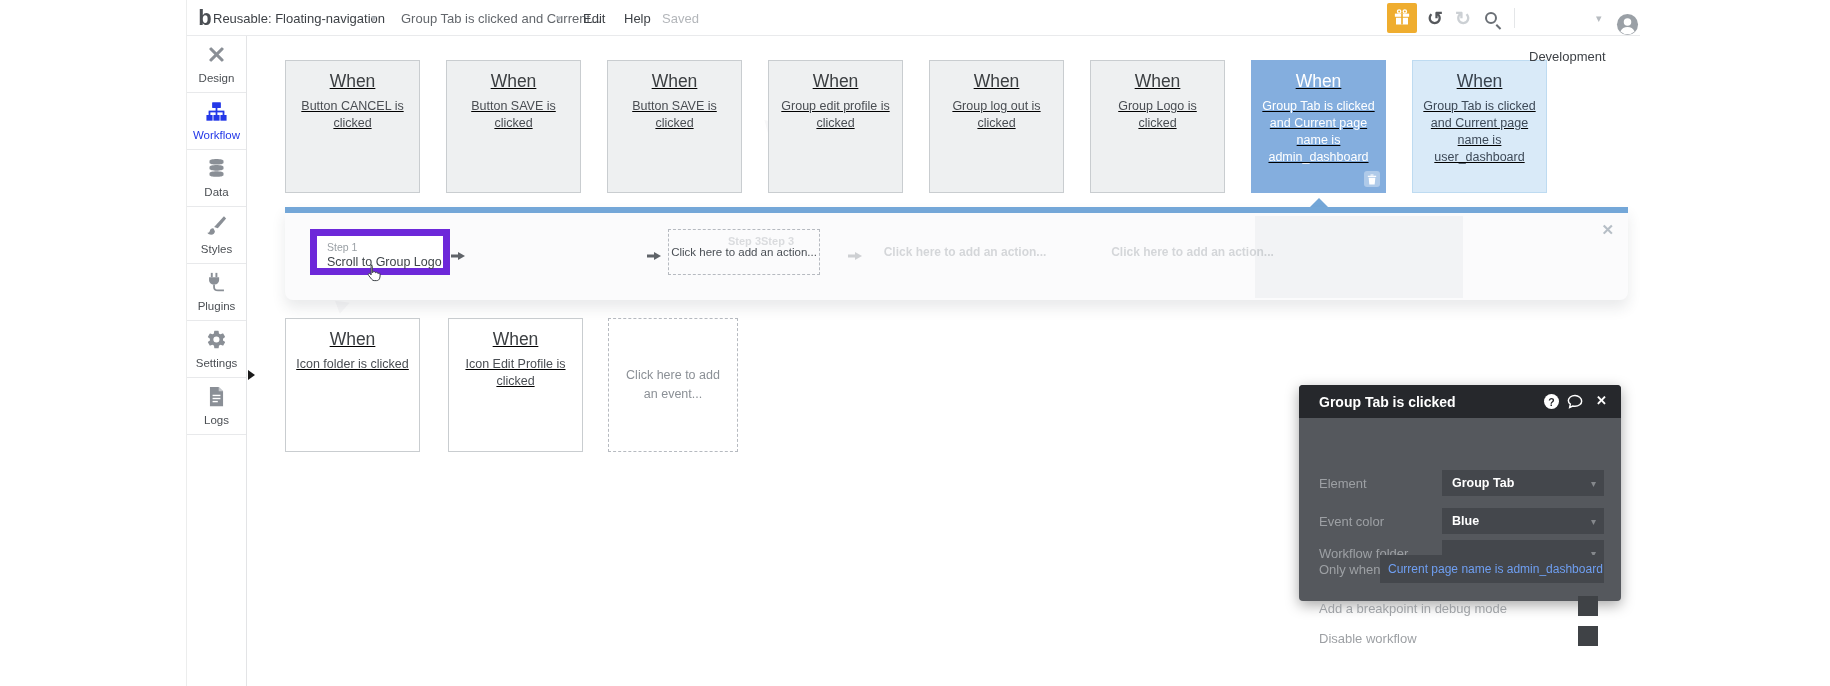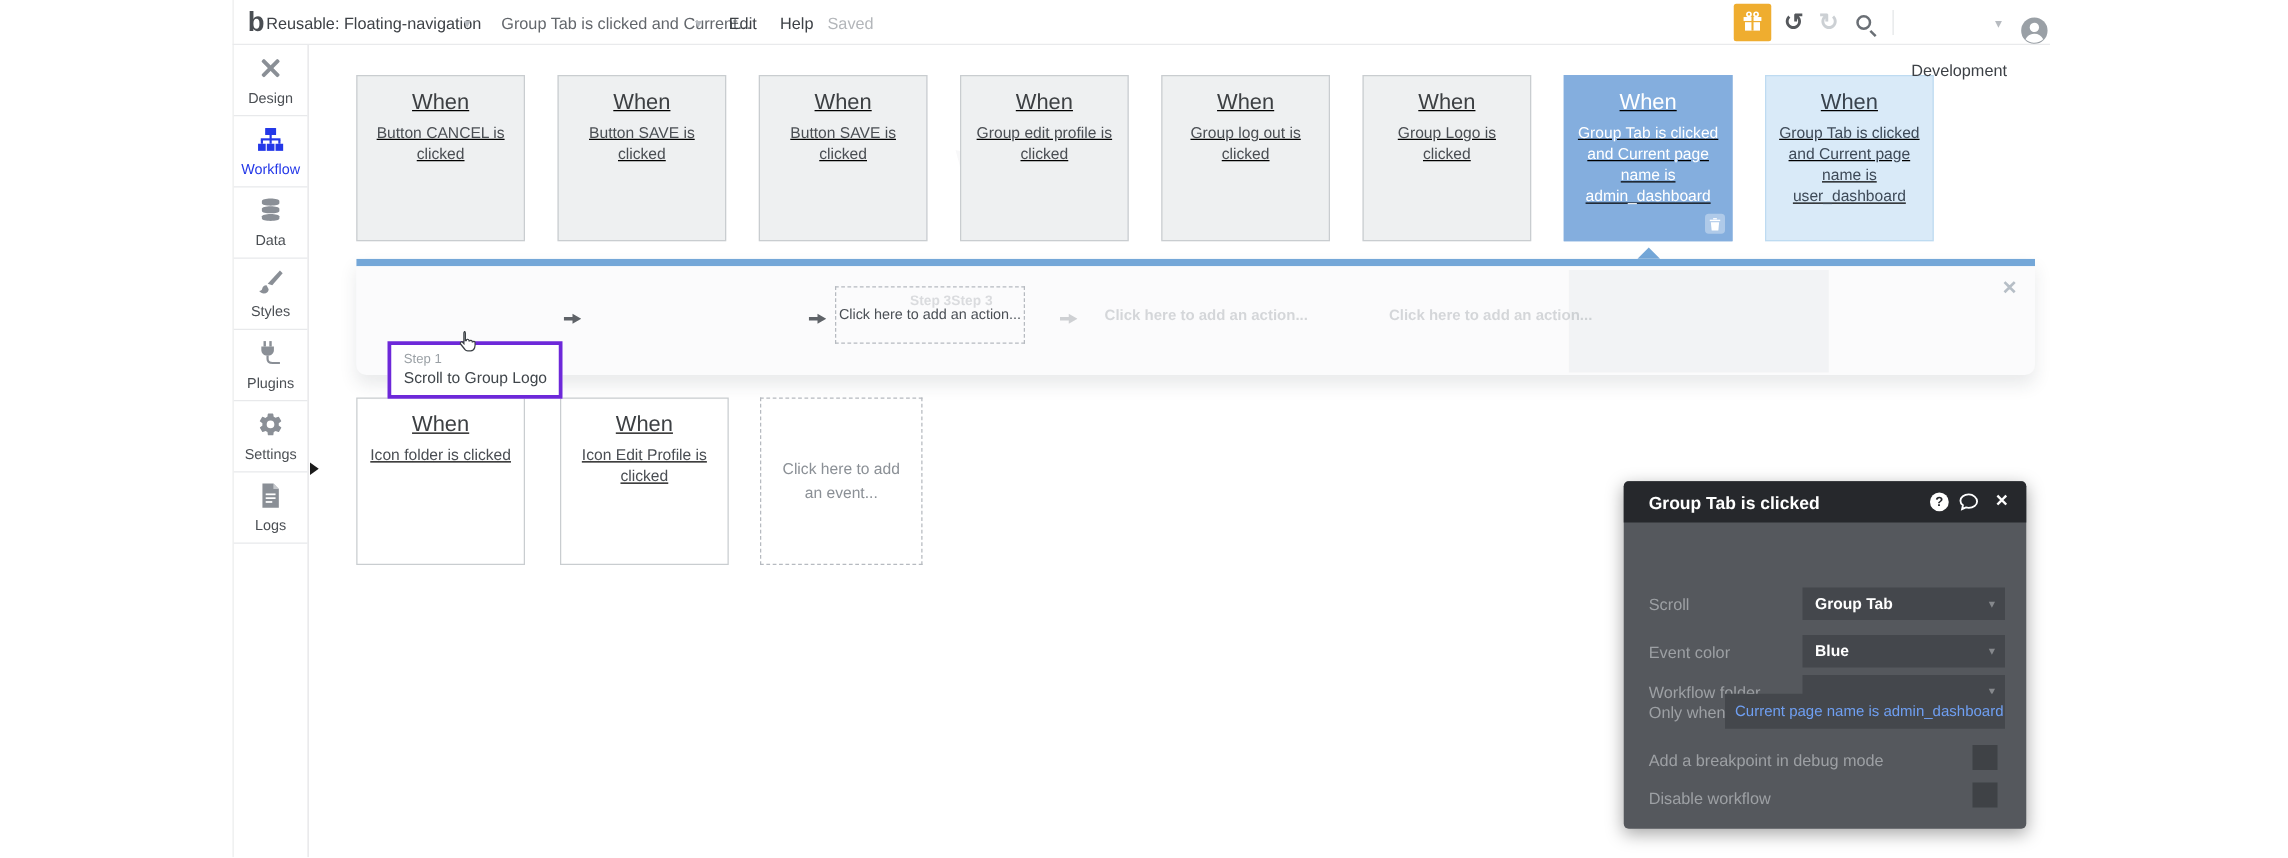--- a/index.html
+++ b/index.html
@@ -71,21 +71,21 @@
 
   
   .strip-caret { position:absolute; left:1310px; top:198px; width:0; height:0;
                  border-left:9px solid transparent; border-right:9px solid transparent; border-bottom:9px solid #74a7d8; }
   .action-strip { position:absolute; left:285px; top:207px; width:1343px; height:93px; background:#fbfbfc;
                   border-top:6px solid #74a7d8; border-radius:0 0 8px 8px;
                   box-shadow:0 8px 14px rgba(40,50,60,0.10); z-index:10; }
   .step { position:absolute; top:16px; height:46px; background:#fff; padding:5px 10px; cursor:pointer; }
   .step .step-label { font-size:10.5px; color:#9aa0a5; margin-bottom:2px; }
   .step .step-text { font-size:12.5px; color:#3f454a; white-space:nowrap; }
-  .step1 { left:25px; width:140px; border:3px solid #6d28d9;margin-top:44px; }
+  .step1 { left:25px; width:140px; border:7px solid #6d28d9; }
   .step2 { left:185px; width:172px; border:1px solid #b9bdc1; }
   .step-arrow { position:absolute; top:34px; width:14px; height:10px; }
   .step-arrow svg { width:14px; height:10px; fill:#5f6368; }
   .arr1 { left:166px; } .arr2 { left:362px; }
   .add-action { position:absolute; left:383px; top:16px; width:152px; height:46px; border:1px dashed #b6bac0;
                 display:flex; align-items:center; justify-content:center; font-size:11.5px; color:#4a4f55; cursor:pointer; }
   .ghost { opacity:0.30; filter:blur(0.6px); pointer-events:none; }
   .ghost-step3 { position:absolute; left:443px; top:22px; font-size:11px; font-weight:bold; color:#8f959b; }
   .ghost-arrow { position:absolute; left:563px; top:34px; }
   .ghost-arrow svg { width:14px; height:10px; fill:#6a7076; }
@@ -93,21 +93,21 @@
                  font-size:12px; font-weight:bold; color:#7d848b; }
   .ghost-box-b { position:absolute; left:800px; top:16px; width:215px; height:46px; display:flex; align-items:center; justify-content:center;
                  font-size:12px; font-weight:bold; color:#7d848b; }
   .ghost-panel { position:absolute; left:970px; top:3px; width:208px; height:82px; background:#f1f2f4; opacity:0.85; }
   .strip-close { position:absolute; right:14px; top:8px; font-size:15px; font-weight:bold; color:#b6bec6; cursor:pointer; }
 
   
   .cursor { position:absolute; left:366px; top:264px; z-index:40; pointer-events:none; }
 
   
-  .prop-panel { position:absolute; left:1299px; top:385px; width:322px; height:278px; background:#55585d;
+  .prop-panel { position:absolute; left:1299px; top:385px; width:322px; height:216px; background:#55585d;
                 border-radius:4px; box-shadow:0 4px 14px rgba(0,0,0,0.35); z-index:50; }
   .pp-header { position:absolute; left:0; top:0; width:100%; height:33px; background:#26282c; border-radius:4px 4px 0 0;
                display:flex; align-items:center; padding-left:20px; }
   .pp-title { font-size:14px; font-weight:bold; color:#fff; }
   .pp-hicon { position:absolute; top:9px; cursor:pointer; }
   .pp-help { right:62px; width:15px; height:15px; background:#fff; border-radius:50%;
              display:flex; align-items:center; justify-content:center; font-size:10.5px; font-weight:bold; color:#26282c; }
   .pp-chat { right:38px; width:16px; height:15px; }
   .pp-close { right:14px; font-size:13px; font-weight:bold; color:#fff; top:8px; }
   .pp-label { position:absolute; left:20px; font-size:13px; color:#9da0a4; }
@@ -349,21 +349,21 @@
       <span class="pp-title">Group Tab is clicked</span>
       <span class="pp-hicon pp-help">?</span>
       <span class="pp-hicon pp-chat">
         <svg width="16" height="15" viewBox="0 0 24 22">
             <path d="M12 2C6.5 2 2 5.4 2 9.6c0 2.1 1.1 4 3 5.4L4 19.8l4.6-2.1c1.1.3 2.2.4 3.4.4 5.5 0 10-3.4 10-7.6S17.5 2 12 2z" fill="none" stroke="#fff" stroke-width="2.2"></path>
           </svg>
       </span>
       <span class="pp-hicon pp-close">✕</span>
     </div>
 
-    <div class="pp-label" style="top:91px;">Scroll</div>
+    <div class="pp-label" style="top:91px;">Element</div>
     <div class="pp-select" style="top:85px;">
       <span class="pp-val">Group Tab</span>
       <span class="caret">▾</span>
     </div>
 
     <div class="pp-label" style="top:129px;">Event color</div>
     <div class="pp-select" style="top:123px;">
       <span class="pp-val">Blue</span>
       <span class="caret">▾</span>
     </div>

